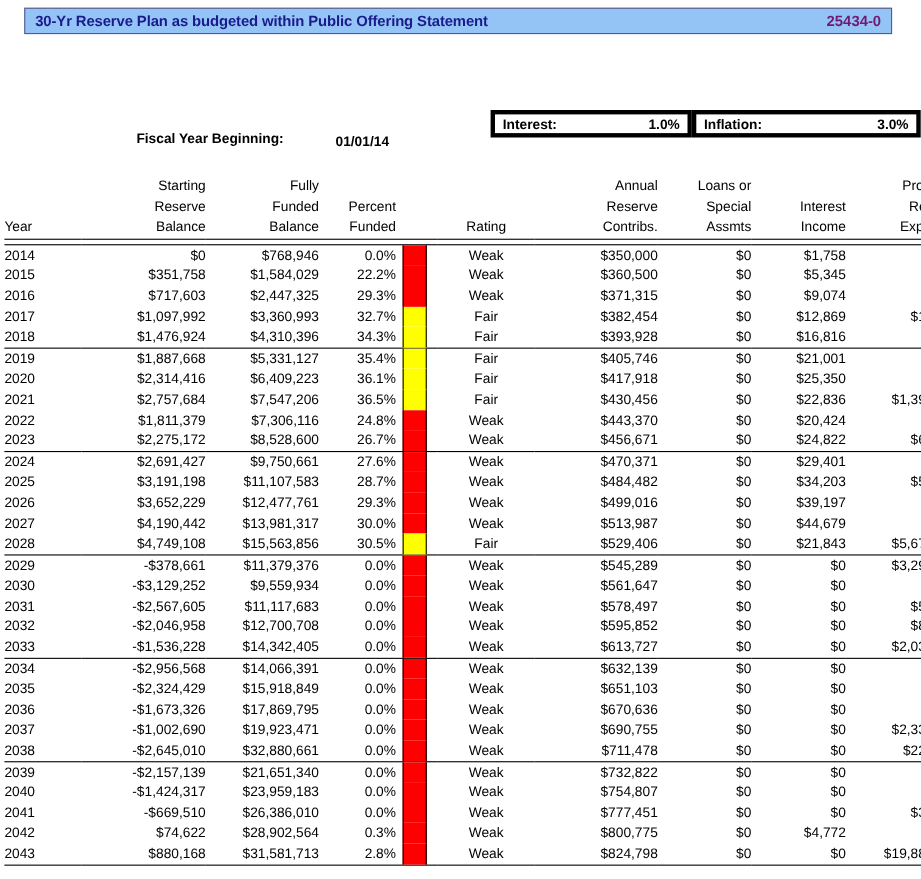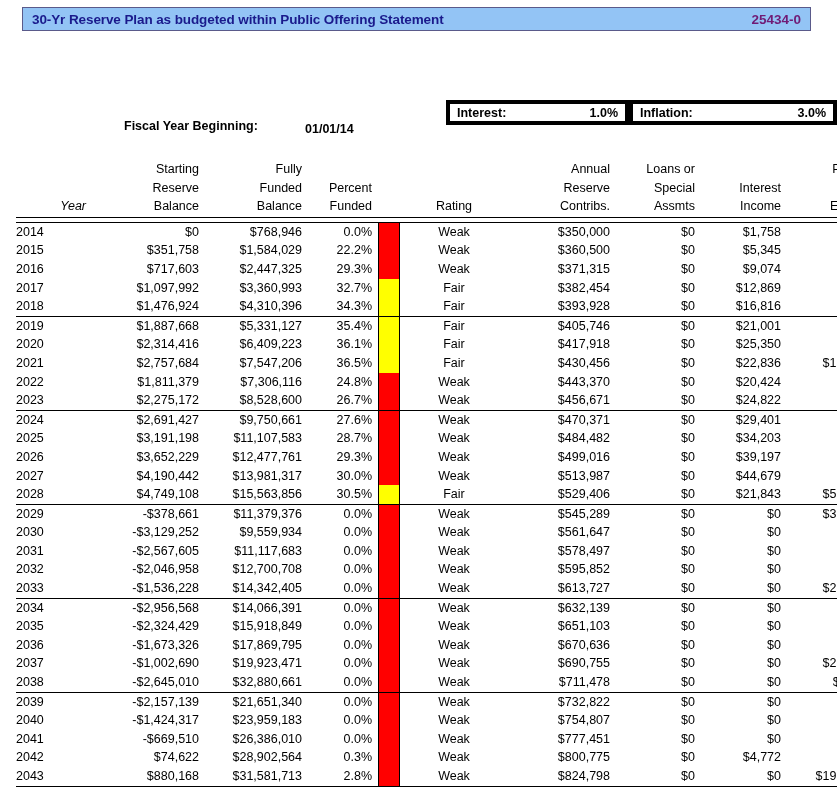--- a/index.html
+++ b/index.html
@@ -83,21 +83,21 @@
     font-weight: bold;
   }
   .rate-value {
     font-size: 12.5px;
     font-weight: bold;
   }
 
   
   .sheet {
     position: absolute;
-    left: 16px;
+    left: 4px;
     top: 160px;
     width: 743px;
   }
   table.reserve {
     border-collapse: collapse;
     width: 837px;
     font-size: 12.5px;
     table-layout: fixed;
   }
   table.reserve th, table.reserve td {
@@ -120,21 +120,21 @@
   col.c-loans  { width: 85px; }
   col.c-intinc { width: 86px; }
   col.c-exp    { width: 104px; }
 
   
   thead td, thead th {
     text-align: right;
     padding-right: 14px;
     box-sizing: border-box;
   }
-  thead .h-year   { text-align: right; padding-right: 18px; font-style: italic; }
+  thead .h-year   { text-align: left; padding-right: 18px; }
   thead .h-rating { text-align: center; padding-right: 0; }
   thead .h-swatch { padding: 0; }
 
   tr.hdr-last td { padding-bottom: 1px; }
   tr.rule-row td {
     height: 5px;
     line-height: 0;
     font-size: 0;
     padding: 0;
   }

